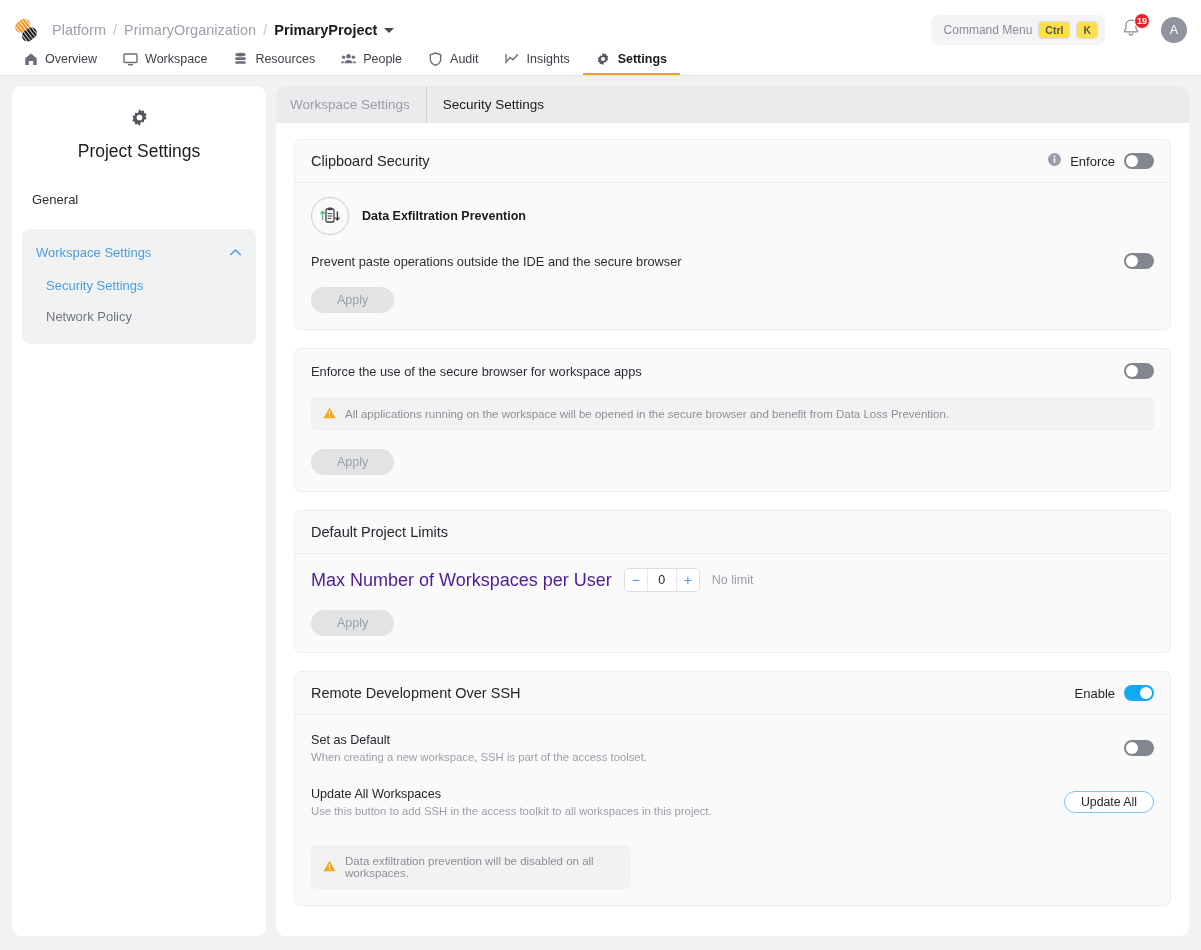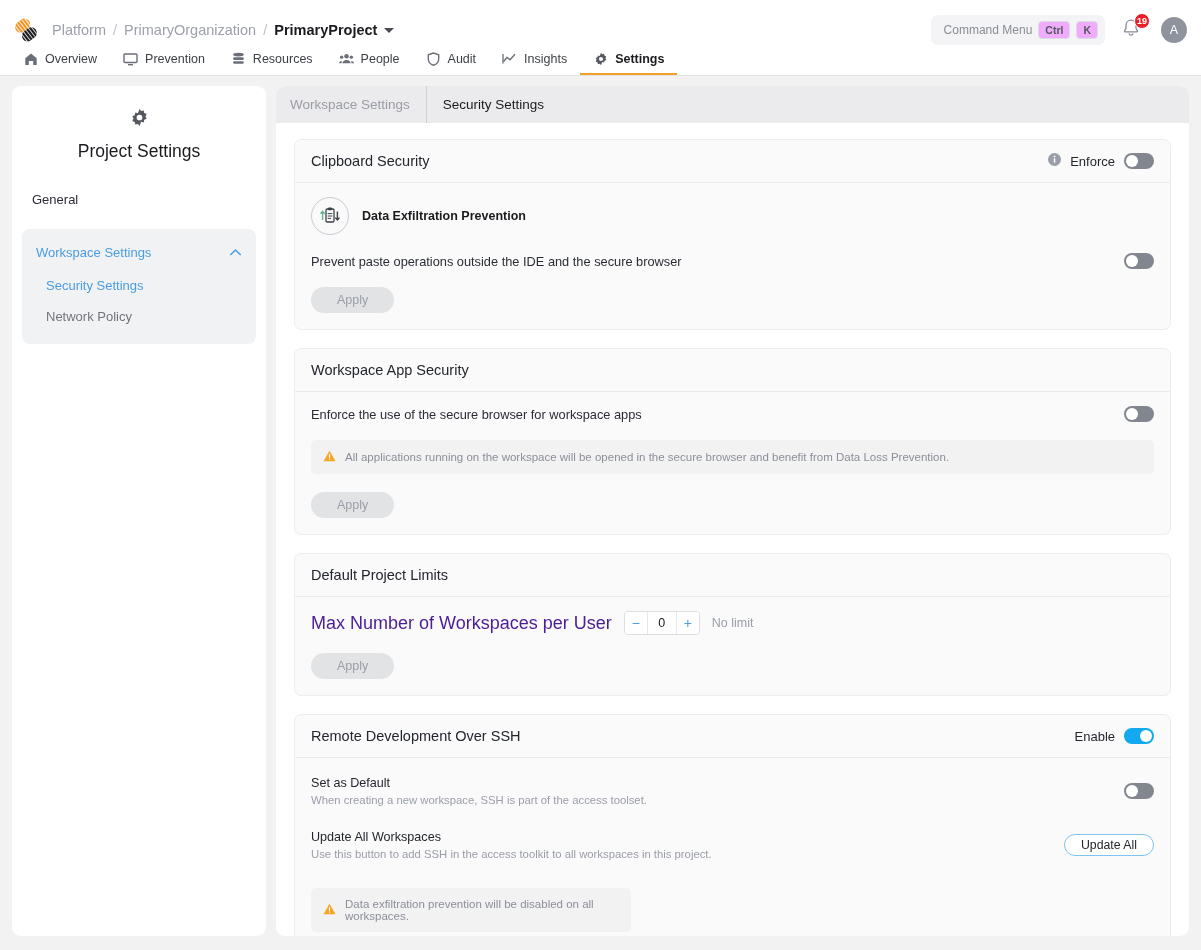--- a/index.html
+++ b/index.html
@@ -29,21 +29,21 @@
     border-left: 5px solid transparent; border-right: 5px solid transparent;
     border-top: 5px solid #4a4a52; display: inline-block;
   }
   .topbar-right { margin-left: auto; display: flex; align-items: center; gap: 16px; }
   .cmd-menu {
     background: #f4f4f6; border-radius: 7px;
     height: 30px; display: flex; align-items: center; gap: 6px;
     padding: 0 7px 0 13px; font-size: 12px; color: #8a8d96;
   }
   .kbd {
-    background: #f0abfc; border: 1px solid #dcdde2; border-radius: 4px;
+    background: #fde047; border: 1px solid #dcdde2; border-radius: 4px;
     font-size: 10.5px; font-weight: bold; color: #54575f;
     padding: 2px 6px; min-width: 21px; text-align: center;
     font-family: "Liberation Sans", sans-serif;
   }
   .bell-wrap { position: relative; width: 24px; height: 26px; }
   .badge {
     position: absolute; top: -4px; right: -5px;
     background: #e8202a; color: #fff; border-radius: 50%;
     min-width: 16px; height: 16px; font-size: 9px; font-weight: bold;
     display: flex; align-items: center; justify-content: center;
@@ -268,21 +268,21 @@
     <span>Overview</span>
   </div>
 
   <div class="nav-item">
     <span class="nav-icon">
       <svg width="15" height="14" viewBox="0 0 15 14">
           <rect x="1" y="2" width="13" height="8.5" rx="1" fill="none" stroke="#6a6e78" stroke-width="1.4"></rect>
           <rect x="5" y="12" width="5" height="1.4" fill="#6a6e78"></rect>
         </svg>
     </span>
-    <span>Prevention</span>
+    <span>Workspace</span>
   </div>
 
   <div class="nav-item">
     <span class="nav-icon">
       <svg width="13" height="14" viewBox="0 0 13 14">
           <ellipse cx="6.5" cy="2.6" rx="5.3" ry="1.9" fill="#6a6e78"></ellipse>
           <rect x="1.2" y="5.3" width="10.6" height="2.6" rx="1.2" fill="#6a6e78"></rect>
           <rect x="1.2" y="9.2" width="10.6" height="2.6" rx="1.2" fill="#6a6e78"></rect>
         </svg>
     </span>
@@ -419,23 +419,20 @@
             <span class="row-text">Prevent paste operations outside the IDE and the secure browser</span>
             <div class="toggle">
                 <span class="knob"></span>
               </div>
           </div>
           <button class="btn-apply">Apply</button>
         </div>
       </div>
 
       <div class="card">
-        <div class="card-head">
-          <span class="card-title">Workspace App Security</span>
-        </div>
         <div class="card-body">
           <div class="row-between">
             <span class="row-text">Enforce the use of the secure browser for workspace apps</span>
             <div class="toggle">
                 <span class="knob"></span>
               </div>
           </div>
           <div class="warn">
             <span class="warn-tri">
               <svg width="13" height="12" viewBox="0 0 13 12">

